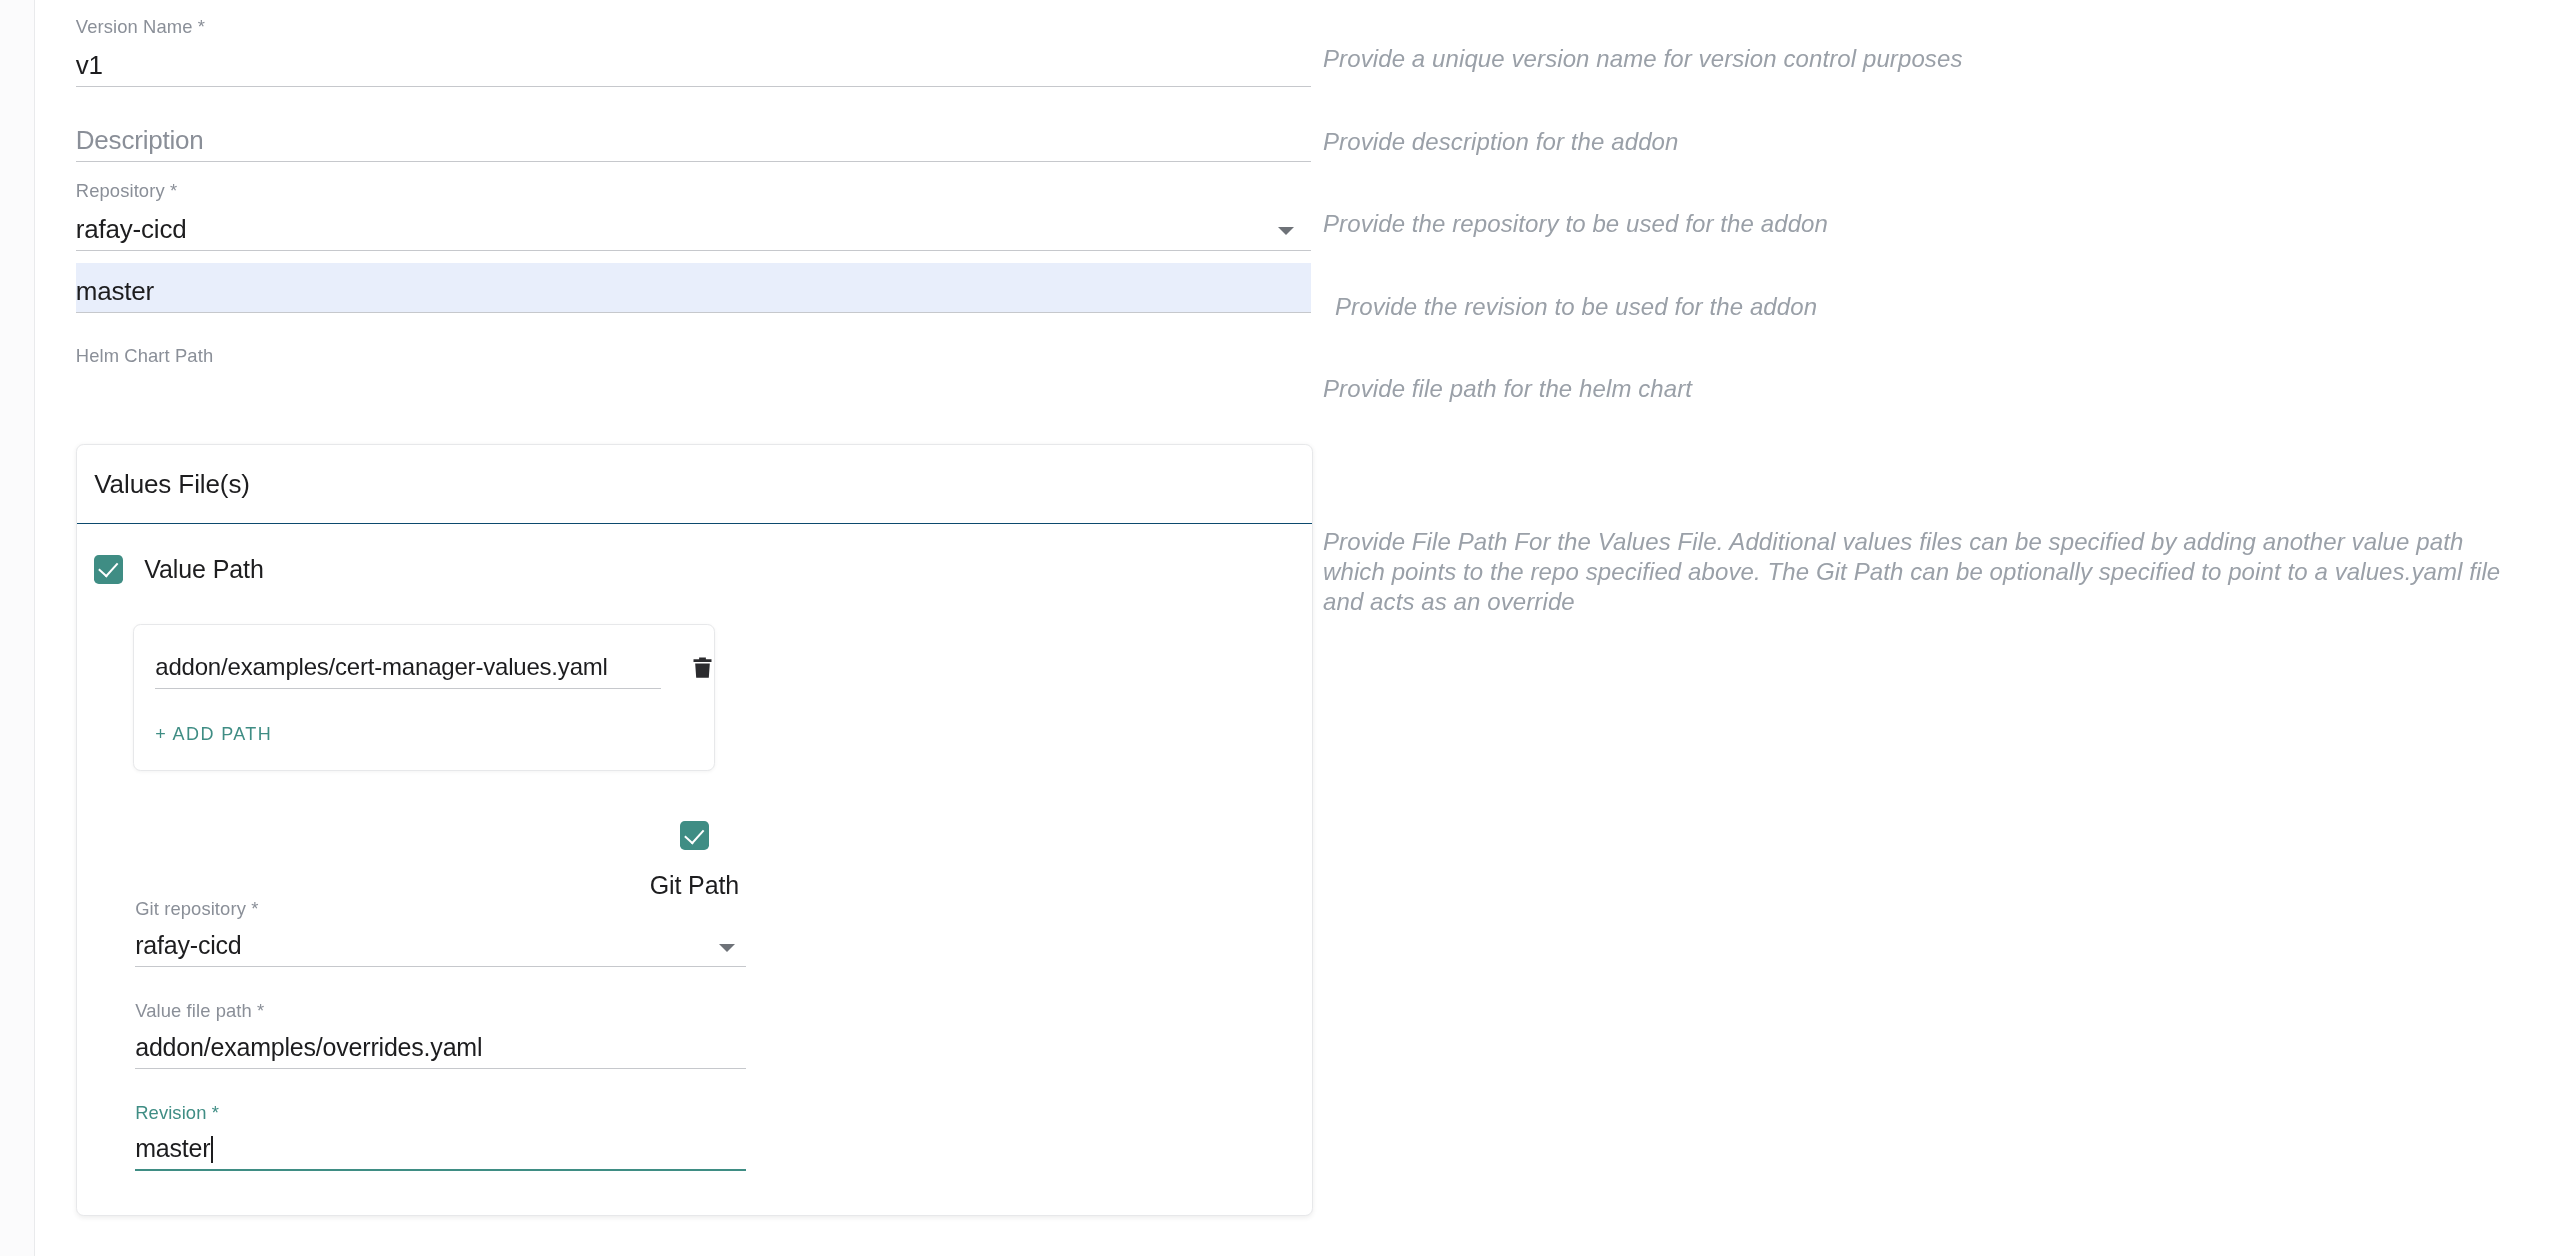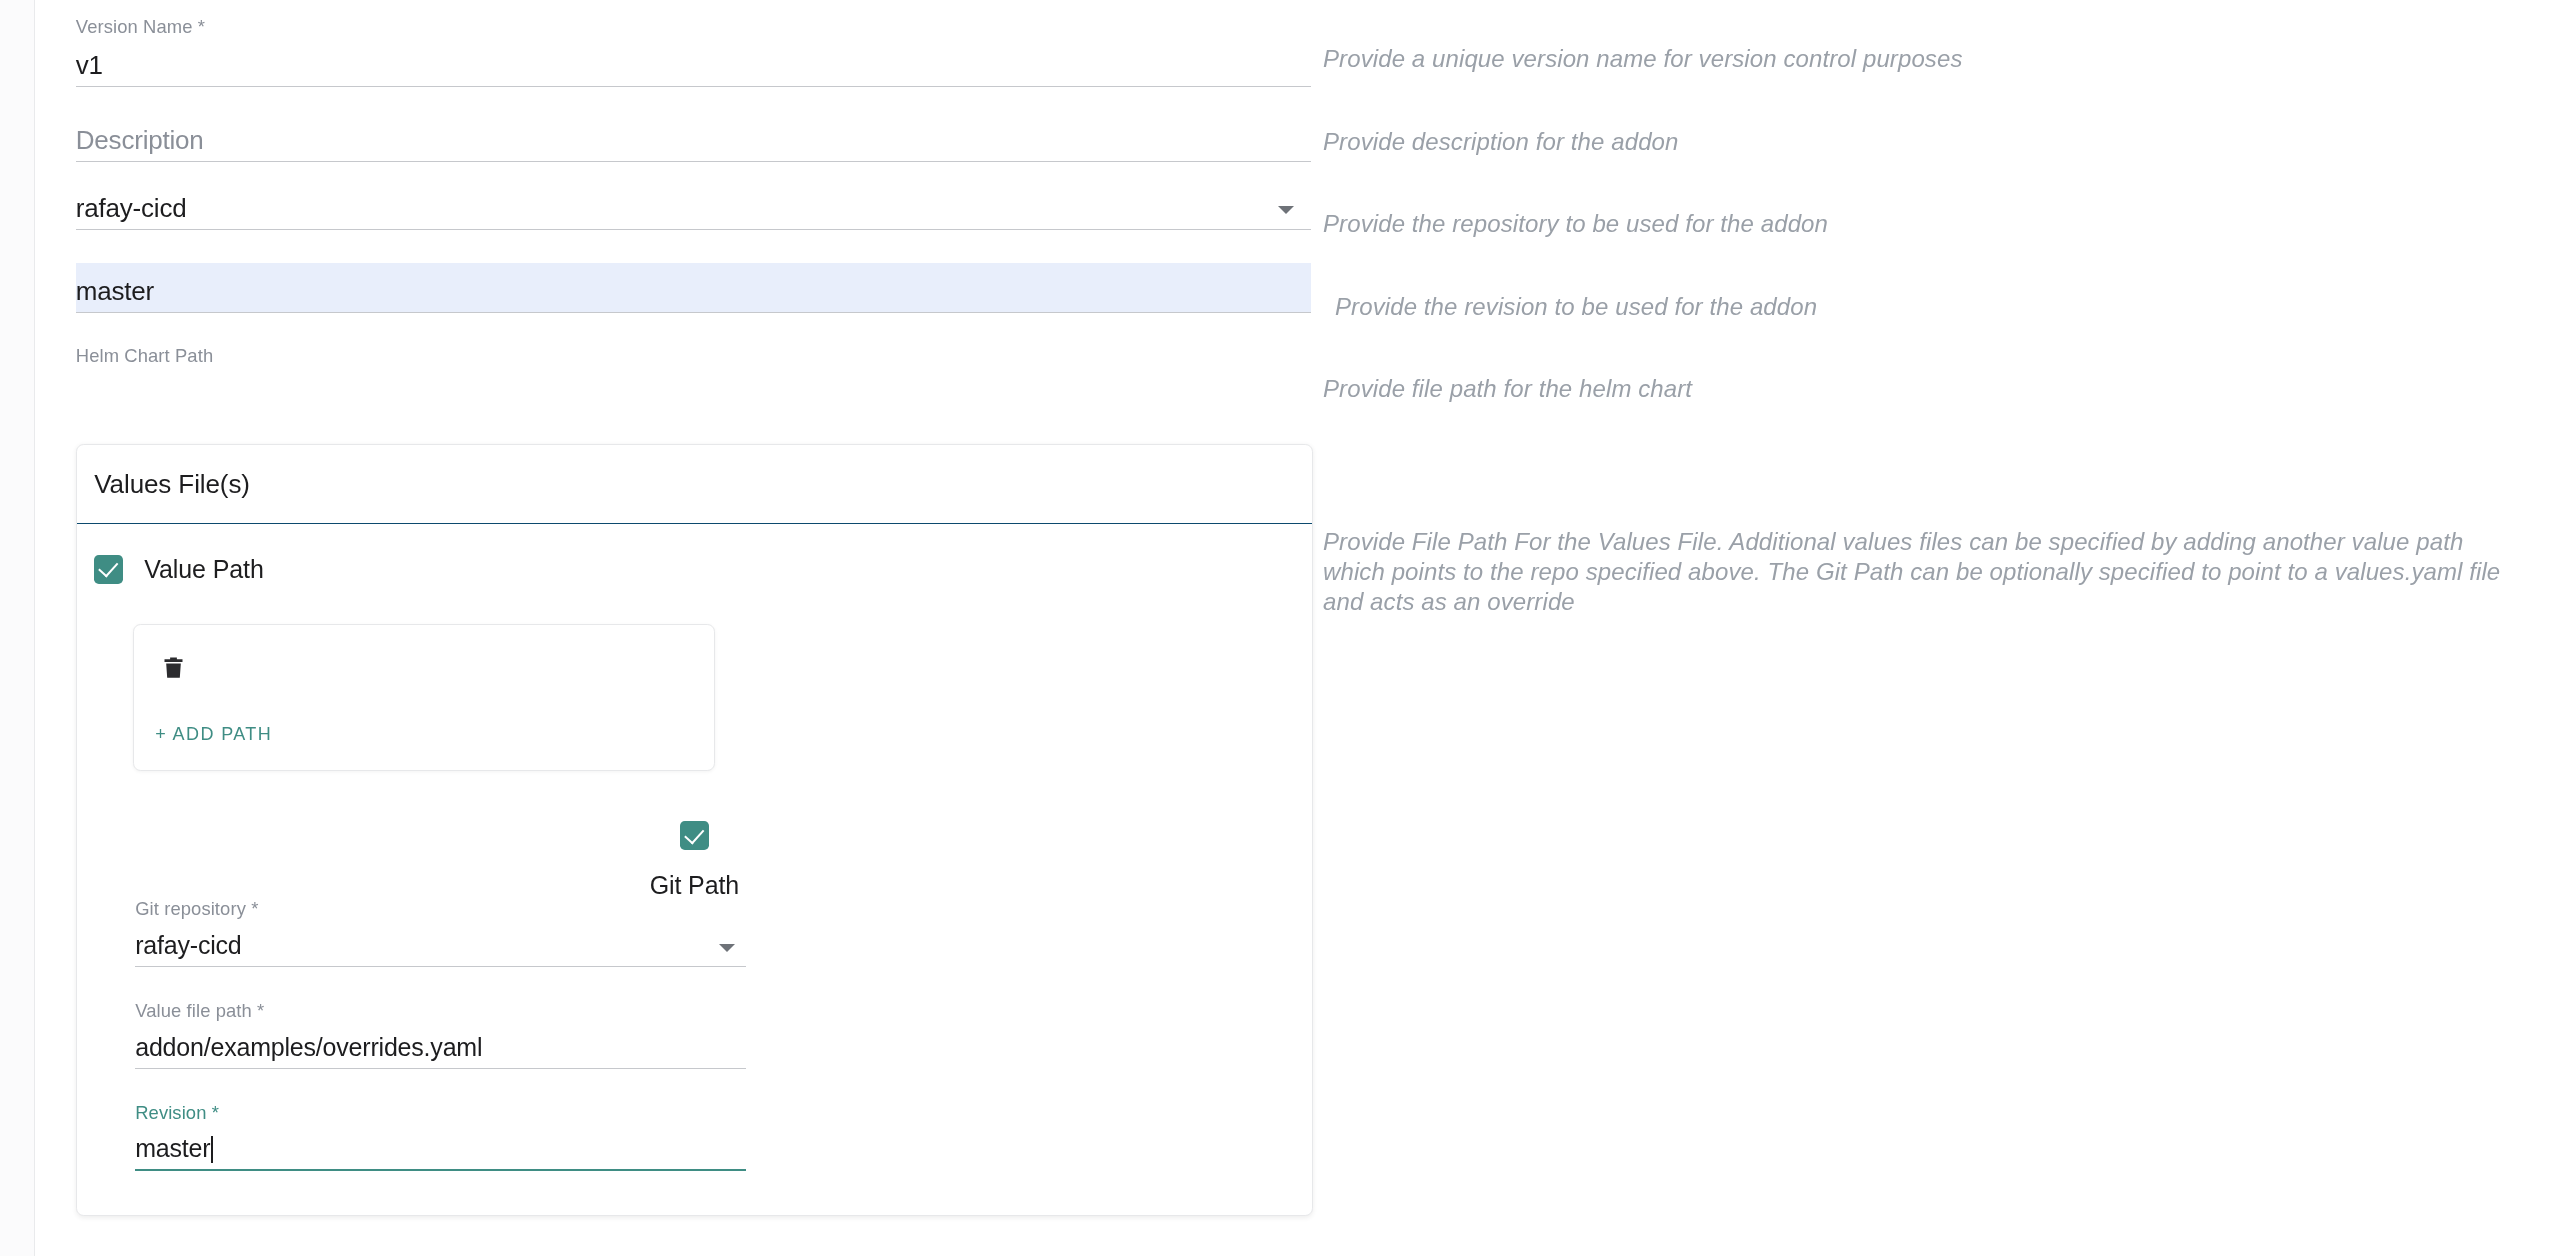--- a/index.html
+++ b/index.html
@@ -239,20 +239,21 @@
         </div>
       </div>
 
       <div class="field" style="position:absolute; left:35px; top:112px; width:1237px;">
         <div class="field-input">
           <span class="field-value placeholder">Description</span>
         </div>
       </div>
 
       <div class="field" style="position:absolute; left:35px; top:180px; width:1237px;">
+        <div class="field-label">Repository *</div>
         <div class="field-input">
           <span class="field-value">rafay-cicd</span>
           <span class="dropdown-arrow"></span>
         </div>
       </div>
 
       <div class="field" style="position:absolute; left:35px; top:263px; width:1237px;">
         <div class="field-input autofill">
           <span class="field-value">master</span>
         </div>
@@ -270,20 +271,23 @@
 
         <div class="values-card-body">
 
           <div class="check-row">
             <span class="checkbox"></span>
             <span class="check-label">Value Path</span>
           </div>
 
           <div class="path-panel">
             <div class="path-row">
+              <div class="path-input">
+                <span class="field-value">addon/examples/cert-manager-values.yaml</span>
+              </div>
               <div class="trash-btn">
                 <svg width="27" height="31" viewBox="0 0 24 24">
                   <path fill="#2b2b2e" d="M9 3h6v1.6h5V7H4V4.6h5V3zM5.5 8.5h13L17.6 21H6.4L5.5 8.5z"></path>
                 </svg>
               </div>
             </div>
             <div class="add-path-btn">+ ADD  PATH</div>
           </div>
 
           <div class="check-row git">

